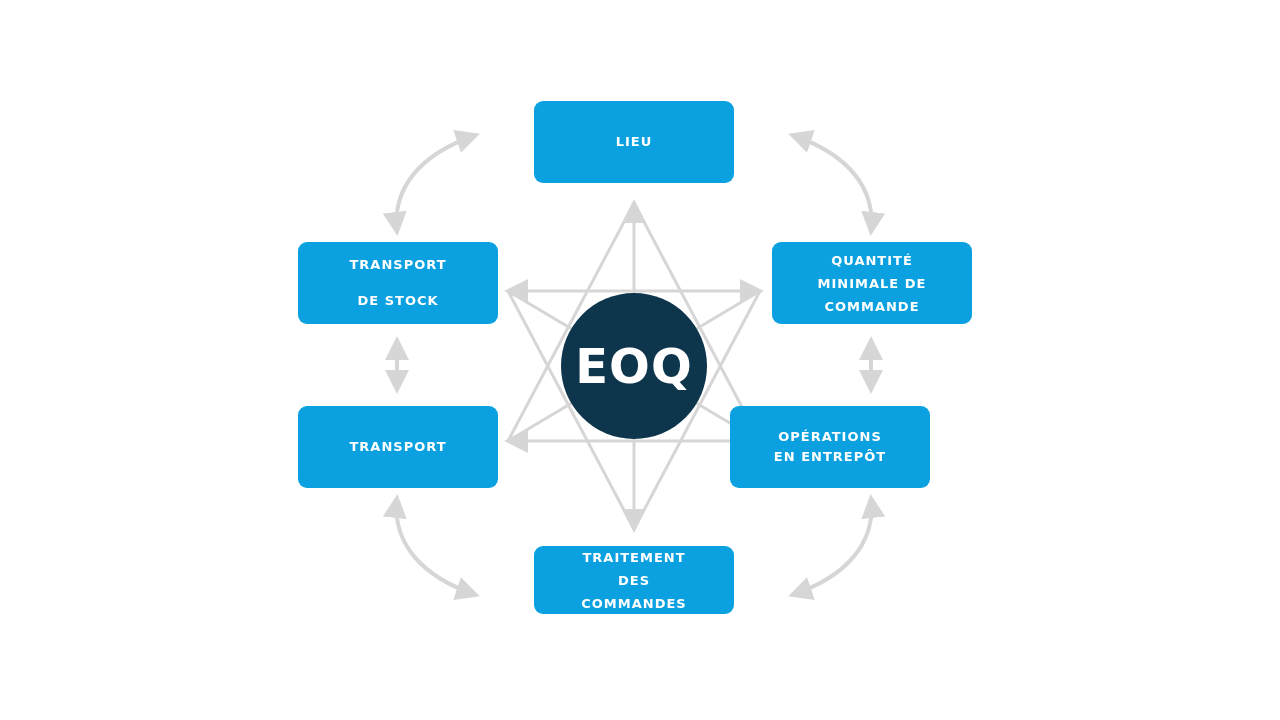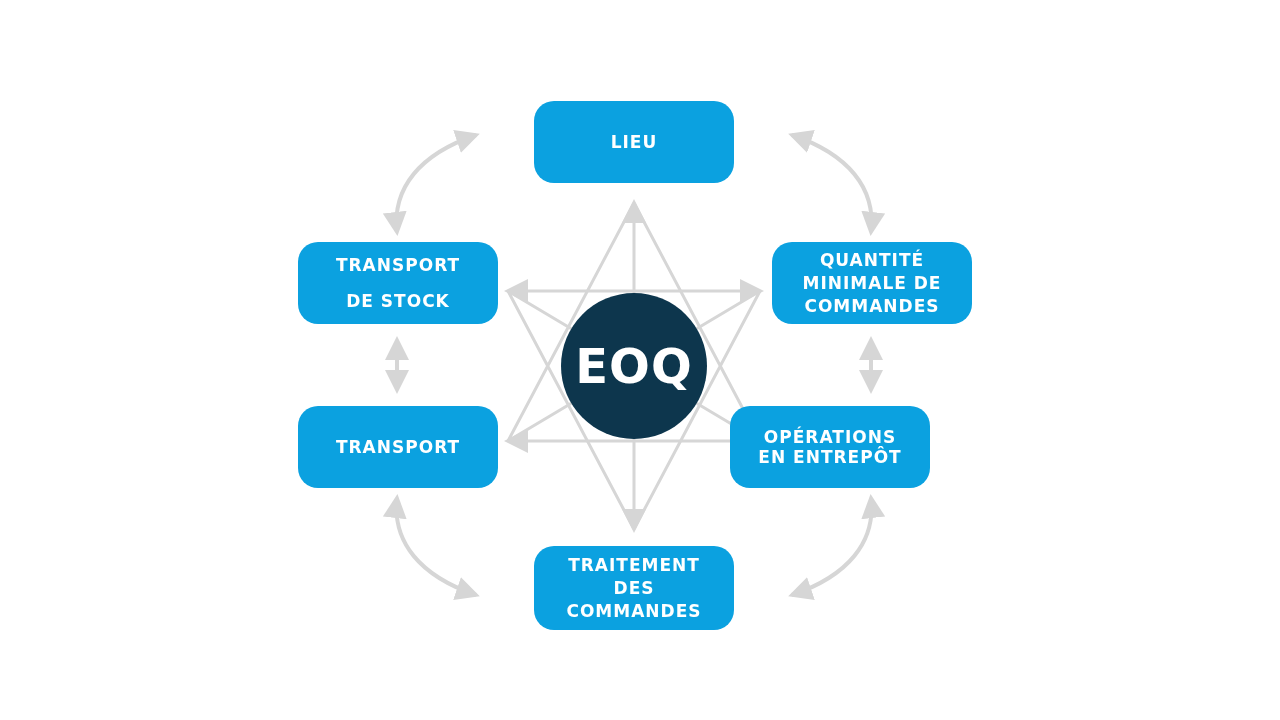--- a/index.html
+++ b/index.html
@@ -3,31 +3,31 @@
 <meta charset="utf-8">
 <style>
   html,body{margin:0;padding:0;background:#ffffff;}
   .canvas{
     position:relative;width:1280px;height:720px;background:#ffffff;overflow:hidden;
     font-family:"DejaVu Sans","Liberation Sans",sans-serif;
   }
   svg.connectors{position:absolute;left:0;top:0;width:1280px;height:720px;}
   .node{
     position:absolute;width:200px;height:82px;
-    background:#0ba1e0;border-radius:20px;
-    color:#ffffff;font-weight:700;font-size:17px;letter-spacing:1px;
+    background:#0ba1e0;border-radius:9px;
+    color:#ffffff;font-weight:700;font-size:13px;letter-spacing:1px;
     display:flex;align-items:center;justify-content:center;
     text-align:center;white-space:pre-line;line-height:24px;
   }
   .node--lieu{left:534px;top:101px;}
   .node--transport-stock{left:298px;top:242px;line-height:36px;}
   .node--quantite{left:772px;top:242px;line-height:23px;}
   .node--transport{left:298px;top:406px;}
   .node--operations{left:730px;top:406px;line-height:20px;}
-  .node--traitement{left:534px;top:546px;height:84px;line-height:23px;}
+  .node--traitement{left:534px;top:546px;height:68px;line-height:23px;}
   .center-circle{
     position:absolute;left:561px;top:293px;width:146px;height:146px;
     border-radius:50%;background:#0d364d;
     color:#ffffff;font-weight:700;font-size:48px;letter-spacing:1px;
     display:flex;align-items:center;justify-content:center;
   }
 </style>
 </head>
 <body>
 
@@ -58,21 +58,21 @@
     <g stroke="#d6d6d6" stroke-width="4" fill="none">
       <line x1="397" y1="340" x2="397" y2="390" marker-start="url(#ah)" marker-end="url(#ah)"></line>
       <line x1="871" y1="340" x2="871" y2="390" marker-start="url(#ah)" marker-end="url(#ah)"></line>
     </g>
   </svg>
 
   <div class="node node--lieu">LIEU</div>
 
   <div class="node node--quantite">QUANTITÉ
 MINIMALE DE
-COMMANDES</div>
+COMMANDE</div>
 
   <div class="node node--operations">OPÉRATIONS
 EN ENTREPÔT</div>
 
   <div class="node node--traitement">TRAITEMENT
 DES
 COMMANDES</div>
 
   <div class="node node--transport">TRANSPORT</div>
 

